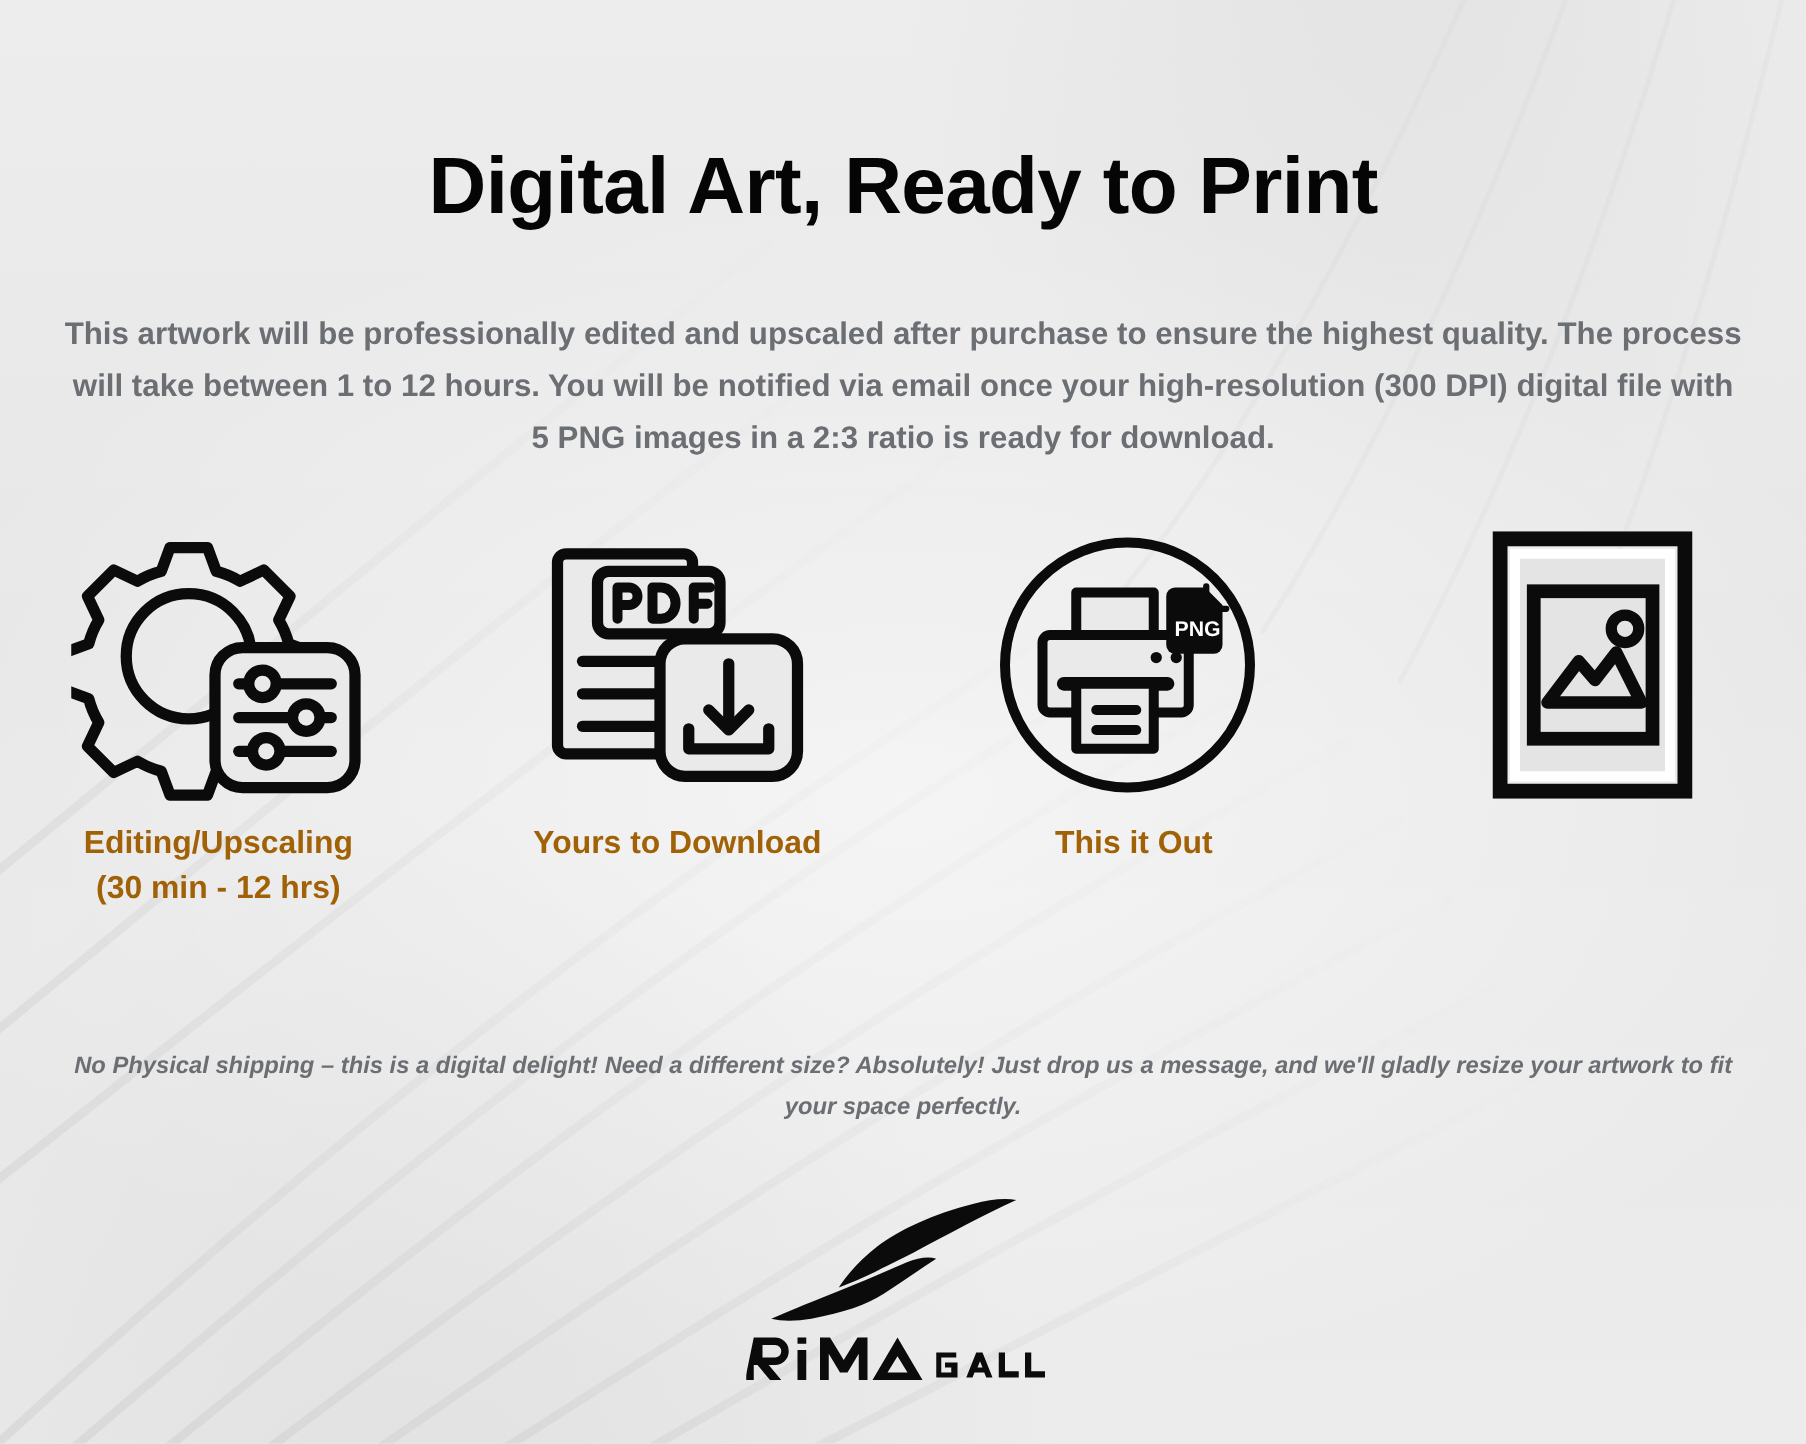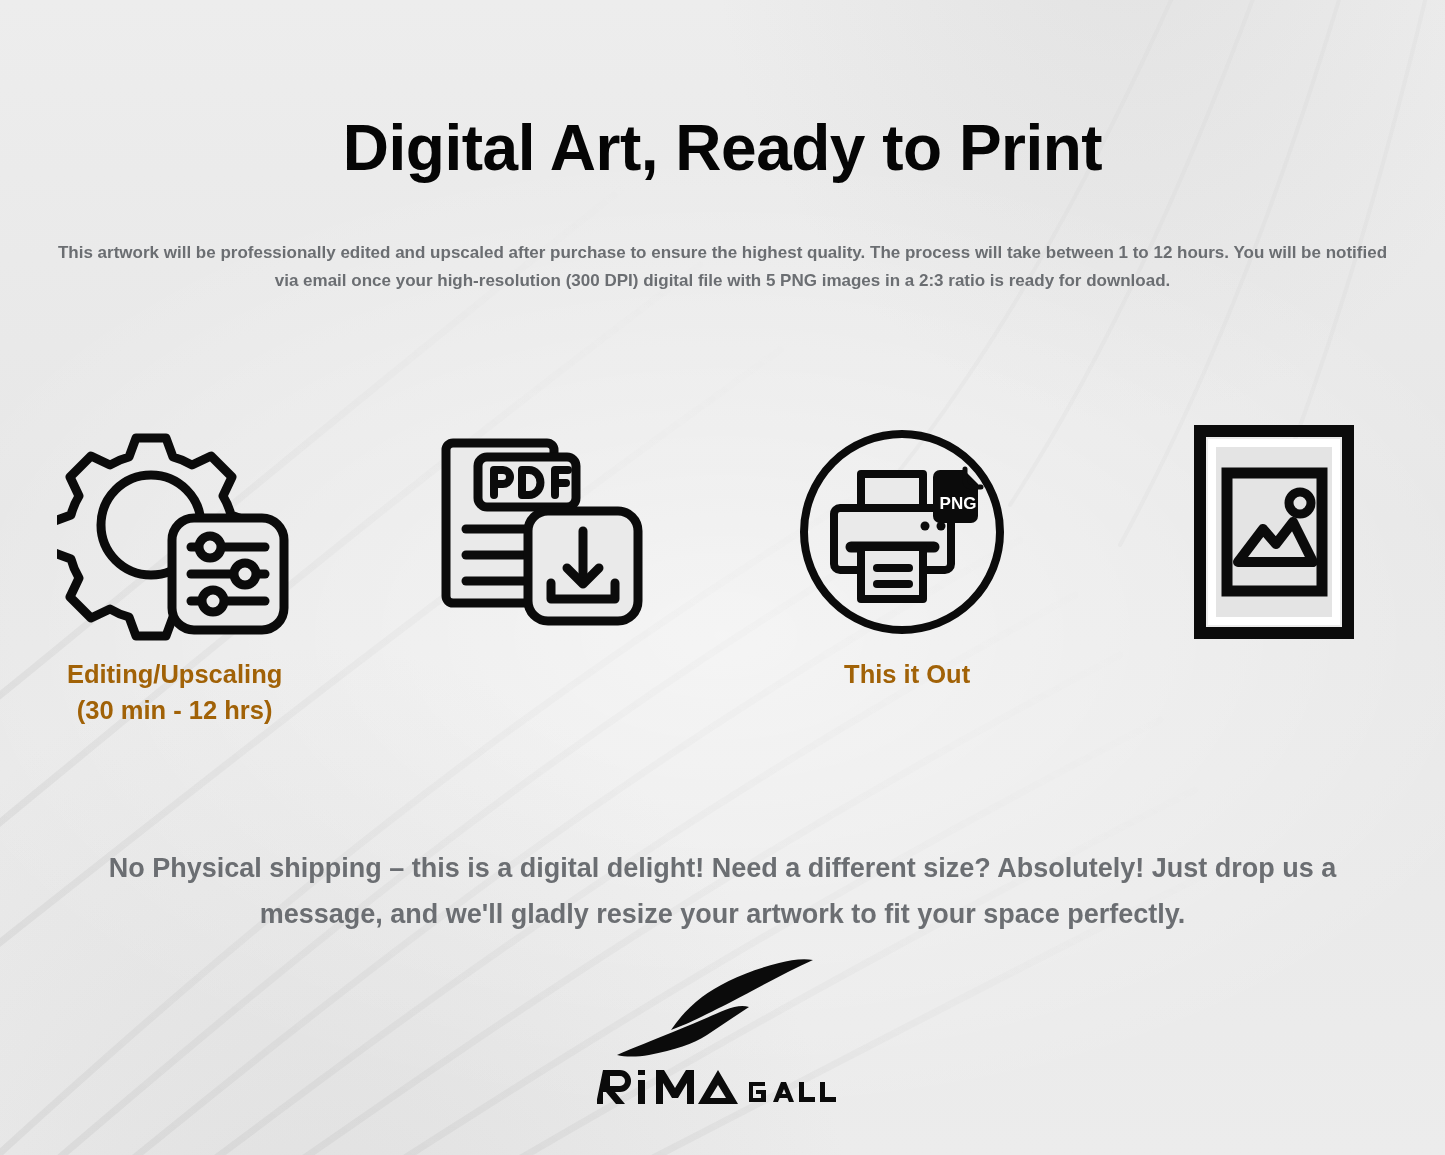--- a/index.html
+++ b/index.html
@@ -54,36 +54,37 @@
     color: #050505;
   }
 
   
   .para-top {
     position: absolute;
     top: 222px;
     left: 50px;
     width: 1345px;
     text-align: center;
-    font-size: 17px;
+    font-size: 25px;
     line-height: 1.66;
     font-weight: 700;
     color: #6b6e72;
   }
 
   .para-bottom {
     position: absolute;
     top: 818px;
     left: 50px;
     width: 1345px;
     text-align: center;
-    font-size: 27px;
+    font-size: 19px;
     line-height: 1.72;
     font-weight: 700;
     color: #6b6e72;
+    font-style: italic;
   }
 
   
   .features {
     position: absolute;
     top: 412px;
     left: 0;
     width: 1445px;
     display: flex;
     align-items: flex-start;
@@ -220,20 +221,21 @@
             <line x1="30" y1="128" x2="90" y2="128"></line>
             <line x1="30" y1="154" x2="90" y2="154"></line>
           </g>
 
           <rect x="92" y="84" width="110" height="110" rx="20" fill="#eaeaea"></rect>
           <line x1="147" y1="104" x2="147" y2="155"></line>
           <path d="M131 141 l16 16 l16 -16"></path>
           <path d="M115 156 v16 h64 v-16"></path>
         </svg>
       </div>
+      <div class="feature-label">Yours to Download</div>
     </div>
 
     <div class="feature f3">
       <div class="feature-icon">
         <svg width="216" height="220" viewBox="0 0 216 220" fill="none" stroke="#0b0b0b" stroke-width="8" stroke-linejoin="round" stroke-linecap="round">
 
           <circle cx="103" cy="110" r="98"></circle>
 
           <rect x="62" y="52" width="62" height="34" fill="#eaeaea"></rect>
 

